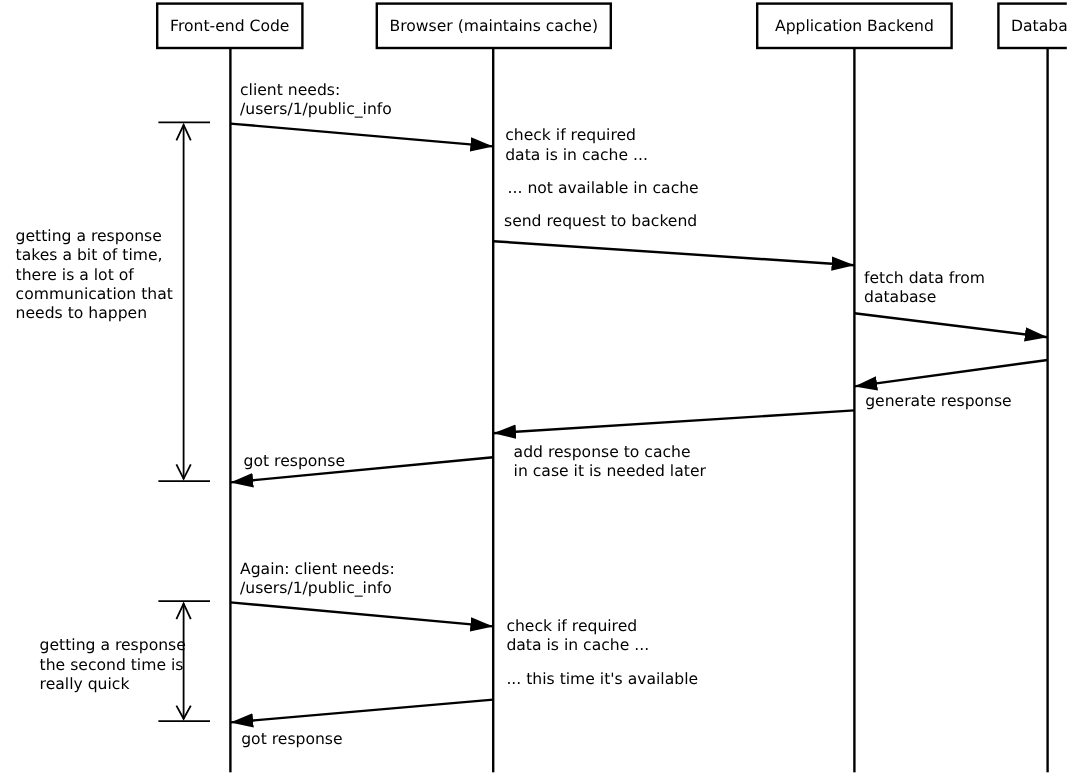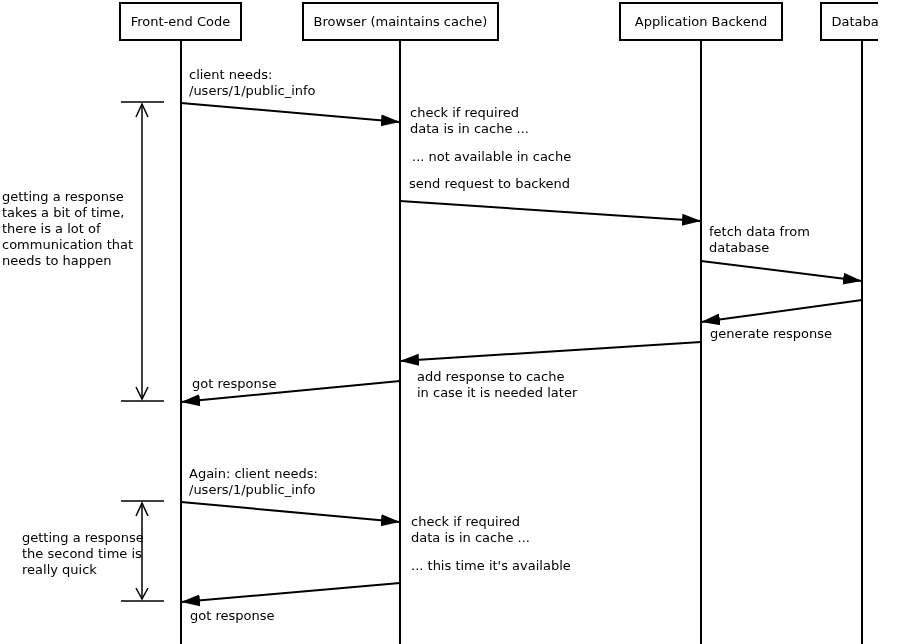--- a/index.html
+++ b/index.html
@@ -6,20 +6,21 @@
     margin: 0;
     padding: 0;
     background: #ffffff;
   }
   .stage {
     position: relative;
     width: 878px;
     height: 644px;
     background: var(--bg, #ffffff);
     overflow: hidden;
+    margin-left: 11px;
   }
   svg text {
     font-family: "DejaVu Sans", "Liberation Sans", sans-serif;
     font-size: 13px;
     fill: var(--ink, #000000);
   }
   svg .actor-label {
     text-anchor: middle;
   }
   svg .stroke2 {

